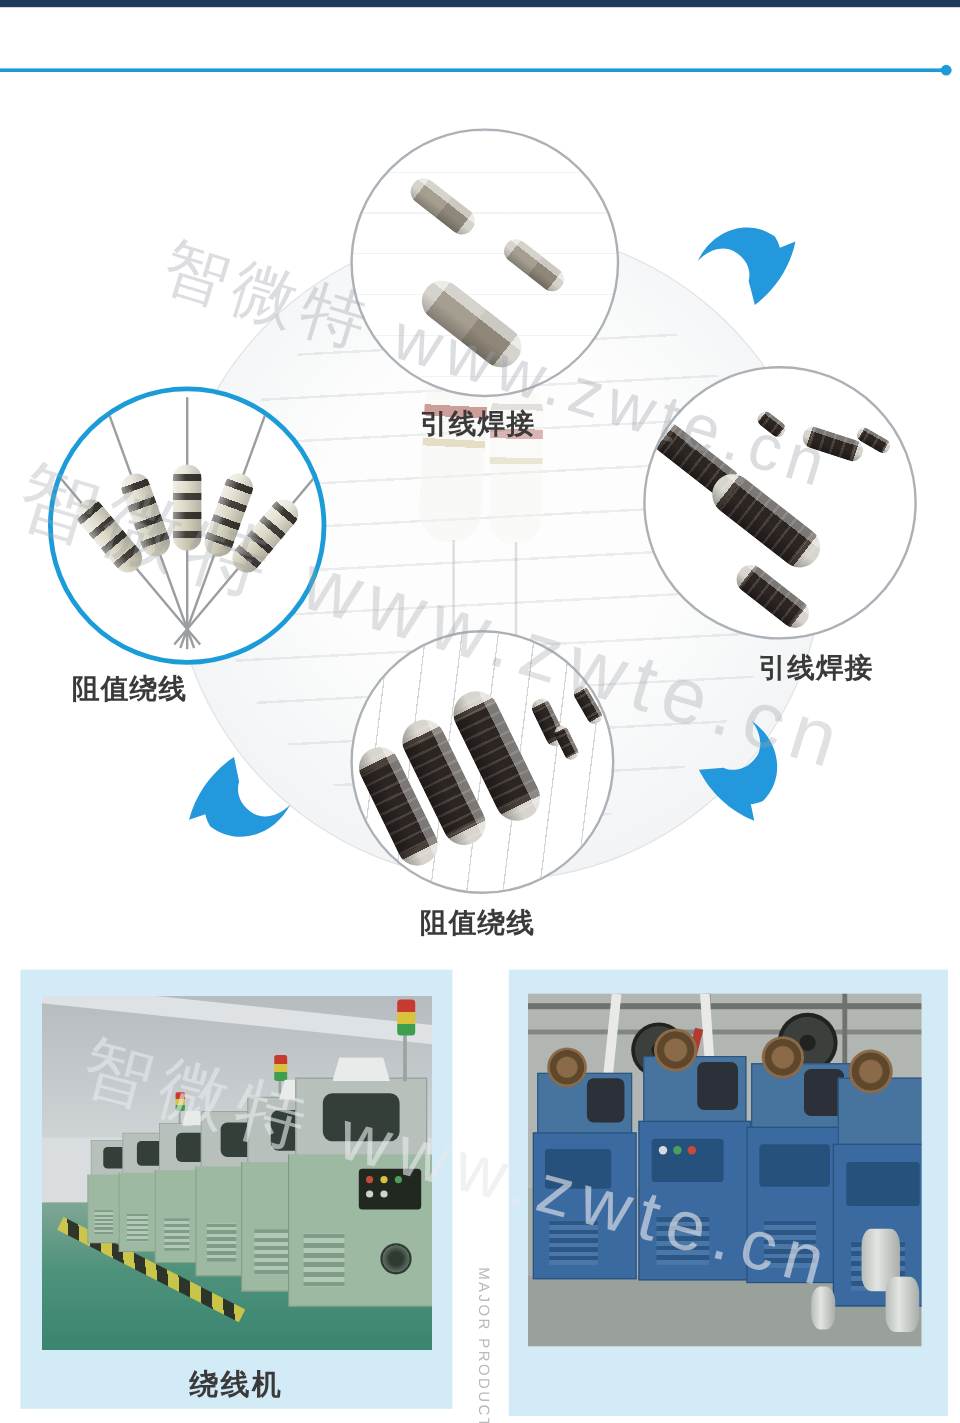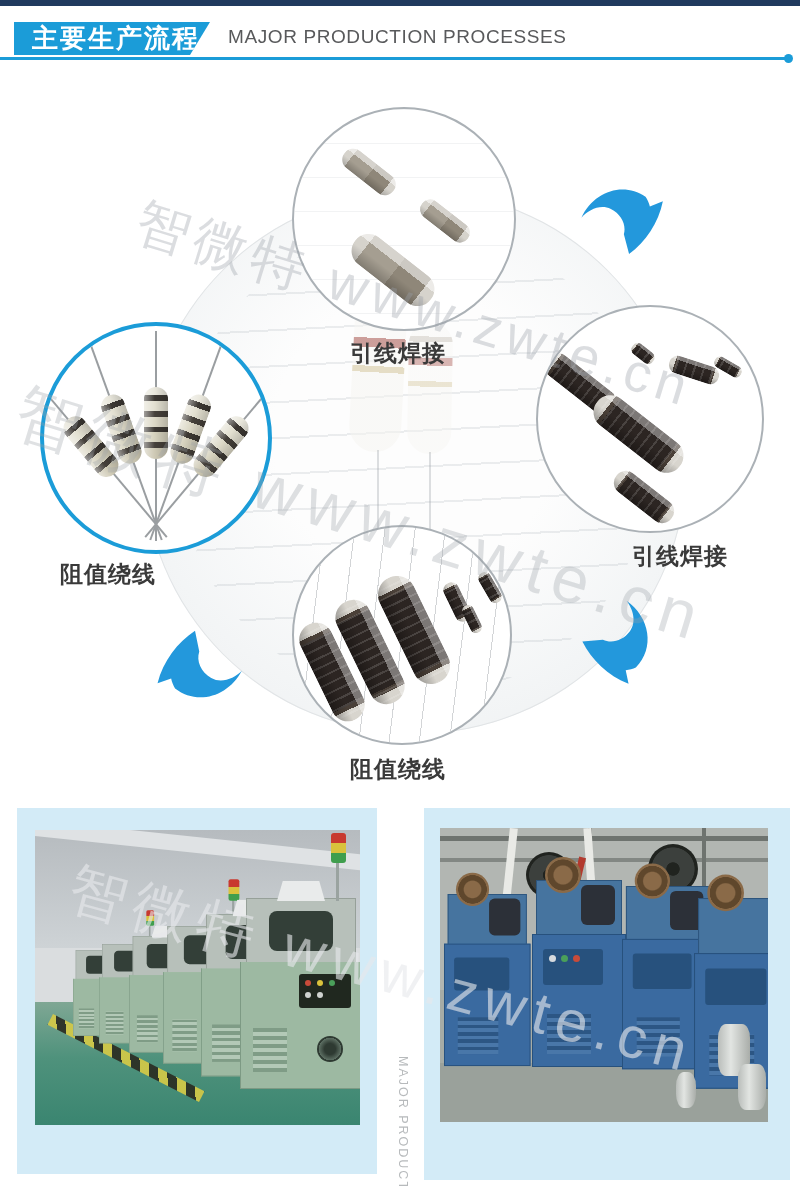--- a/index.html
+++ b/index.html
@@ -118,22 +118,20 @@
 
   .side-text{position:absolute;left:410px;top:1056px;transform:rotate(90deg);transform-origin:0 0;
              font-size:12.5px;letter-spacing:2px;color:#b7babc;white-space:nowrap;z-index:6;}
 </style>
 </head>
 <body>
 
 <div id="page">
 
   <div class="topbar"></div>
-  <div class="badge">主要生产流程</div>
-  <div class="entitle">MAJOR PRODUCTION PROCESSES</div>
   <div class="hline"></div>
   <div class="hdot"></div>
 
   <div class="backdrop">
     <div class="backdrop-rows"></div>
   </div>
   <div class="faint-res" style="left:352px;top:296px;width:52px;height:156px;transform:rotate(3deg);"></div>
   <div class="faint-res" style="left:408px;top:322px;width:44px;height:132px;transform:rotate(1deg);opacity:.38;"></div>
   <div class="faint-lead" style="left:377px;top:450px;height:110px;"></div>
   <div class="faint-lead" style="left:429px;top:452px;height:100px;"></div>
@@ -280,20 +278,21 @@
             <div class="gm-dot" style="left:18px;top:6px;background:#d9c23c;"></div>
             <div class="gm-dot" style="left:30px;top:6px;background:#4aa05a;"></div>
             <div class="gm-dot" style="left:6px;top:18px;background:#cfd3d0;"></div>
             <div class="gm-dot" style="left:18px;top:18px;background:#cfd3d0;"></div>
           </div>
           <div class="gm-vent"></div>
             <div class="gm-wheel"></div>
         </div>
       </div>
     </div>
+    <div class="machine-label" style="left:0;top:330px;width:360px;">绕线机</div>
   </div>
 
   <div class="card" style="left:424px;top:808px;width:366px;height:372px;">
     <div class="photo" style="left:16px;top:20px;width:328px;height:294px;">
       <div class="rp-bg"></div>
       <div class="rp-beam" style="left:0;top:8px;width:328px;height:5px;"></div>
       <div class="rp-beam" style="left:0;top:30px;width:328px;height:4px;opacity:.7;"></div>
       <div class="rp-beam" style="left:148px;top:0;width:4px;height:70px;"></div>
       <div class="rp-beam" style="left:262px;top:0;width:4px;height:62px;"></div>
       <div class="rp-fan" style="left:86px;top:24px;width:46px;height:46px;"></div>

